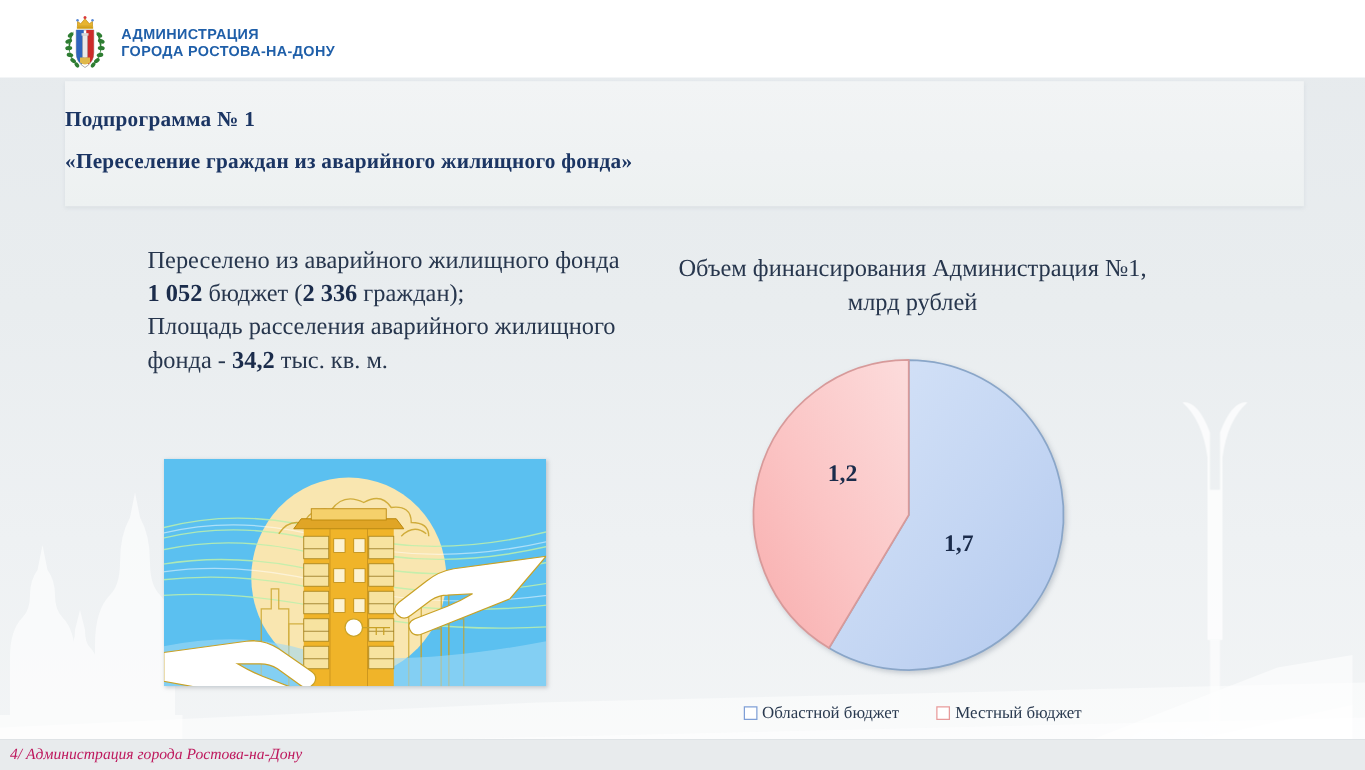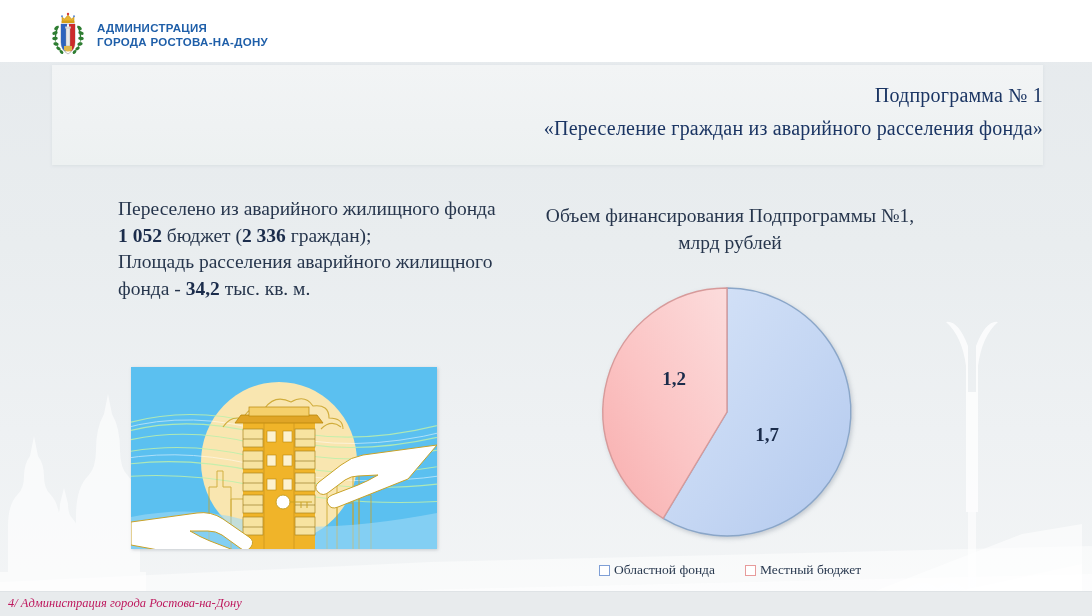--- a/index.html
+++ b/index.html
@@ -45,24 +45,24 @@
   #org-name div{white-space:nowrap;}
 
   
   #title-band{
     position:absolute;left:52px;top:65px;width:991px;height:100px;
     background:linear-gradient(180deg,#f2f4f5 0%,#eff2f3 60%,#edf1f1 100%);
     box-shadow:0 1px 3px rgba(150,160,170,.18);
   }
   #title-text{
     position:absolute;left:0;right:0;top:14px;
-    text-align:right;
+    text-align:left;
     color:#1b3563;
-    font-weight:normal;
-    font-size:20px;
+    font-weight:bold;
+    font-size:17px;
     line-height:33px;
     letter-spacing:.2px;
   }
 
   
   #left-col{
     position:absolute;left:118px;top:196px;width:390px;
   }
   .stat-line{
     color:#27364d;
@@ -190,21 +190,21 @@
       <div id="org-name">
         <div>АДМИНИСТРАЦИЯ</div>
         <div>ГОРОДА РОСТОВА-НА-ДОНУ</div>
       </div>
     </div>
   </div>
 
   <div id="title-band">
     <div id="title-text">
       <div>Подпрограмма № 1</div>
-      <div>«Переселение граждан из аварийного расселения фонда»</div>
+      <div>«Переселение граждан из аварийного жилищного фонда»</div>
     </div>
   </div>
 
   <div id="left-col">
     <div class="stat-line" id="stat-1">
       <span>Переселено из аварийного жилищного фонда </span><b>1 052</b><span> бюджет (</span><b>2 336</b><span> граждан);</span>
     </div>
     <div class="stat-line" id="stat-2">
       <span>Площадь расселения аварийного жилищного фонда - </span><b>34,2</b><span> тыс. кв. м.</span>
     </div>
@@ -300,21 +300,21 @@
         </g>
 
         <g fill="#ffffff" stroke="#c9a227" stroke-width="1">
           <path d="M0 155 L66 146 q14 -2 26 6 l26 18 q6 4 2 10 q-5 6 -11 1 l-18 -13 q-6 -4 -14 -4 l-18 0 q10 6 20 10 l26 10 q7 3 4 9 q-4 6 -11 3 L0 178 Z"></path>
         </g>
       </g>
     </svg>
   </div>
 
   <div id="chart-title">
-    <div>Объем финансирования Подпрограммы №1,</div>
+    <div>Объем финансирования Администрация №1,</div>
     <div>млрд рублей</div>
   </div>
 
   <div id="pie-wrap">
     <svg id="pie-svg" width="280" height="280" viewBox="0 0 280 280">
       <defs>
         <linearGradient id="gradBlue" x1="0" y1="0" x2="1" y2="1">
           <stop offset="0%" stop-color="#d7e4f8"></stop>
           <stop offset="55%" stop-color="#c4d6f3"></stop>
           <stop offset="100%" stop-color="#b3c9ee"></stop>
@@ -335,21 +335,21 @@
         <path id="slice-pink" d="M137 137 L73.2 243.4 A124 124 0 0 1 137 13 Z" fill="url(#gradPink)" stroke="#d79a9a" stroke-width="1.4"></path>
       </g>
       <text class="slice-label" id="label-pink" x="84" y="110" text-anchor="middle">1,2</text>
       <text class="slice-label" id="label-blue" x="177" y="166" text-anchor="middle">1,7</text>
     </svg>
   </div>
 
   <div id="legend">
     <div class="legend-item">
       <span class="legend-swatch sw-blue"></span>
-      <span>Областной фонда</span>
+      <span>Областной бюджет</span>
     </div>
     <div class="legend-item">
       <span class="legend-swatch sw-pink"></span>
       <span>Местный бюджет</span>
     </div>
   </div>
 
   <div id="footer-bar">
     <div id="footer-text">4/ Администрация города Ростова-на-Дону</div>
   </div>

